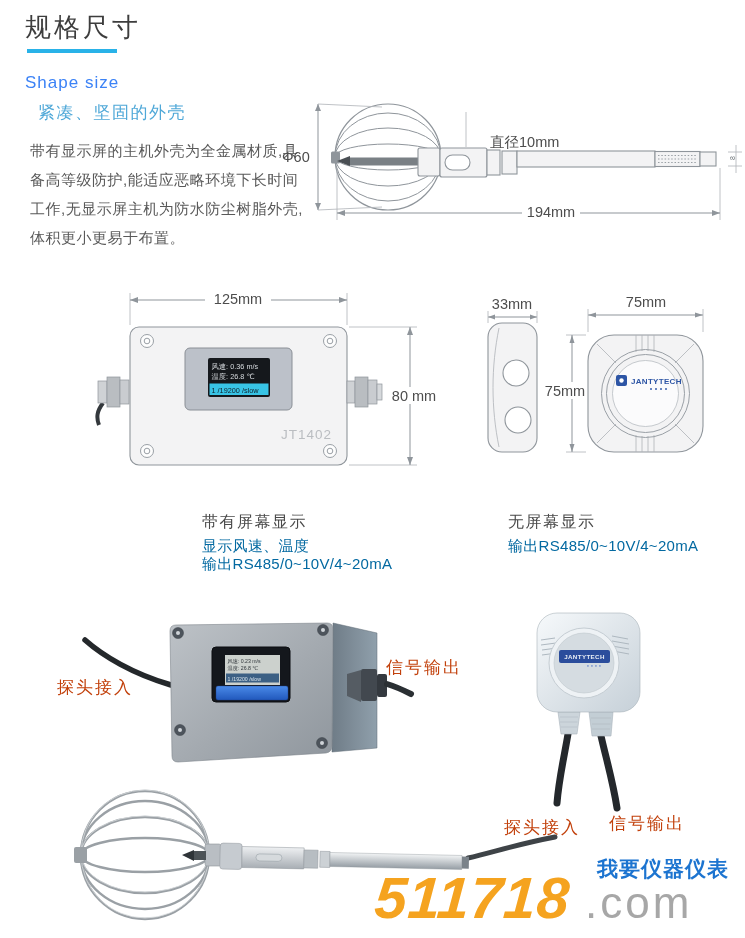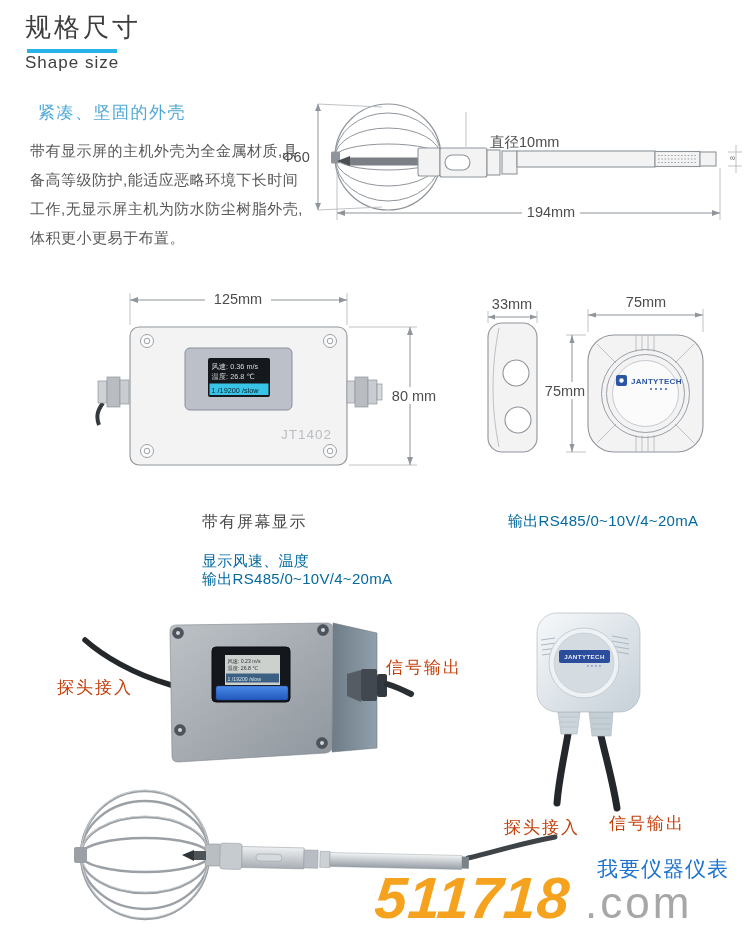--- a/index.html
+++ b/index.html
@@ -4,37 +4,37 @@
 <style>
   *{margin:0;padding:0;box-sizing:border-box}
   html,body{background:#fff}
   .page{position:relative;width:745px;height:938px;background:#fff;overflow:hidden;
         font-family:"Liberation Sans","DejaVu Sans",sans-serif;color:#3d3d3d}
   .abs{position:absolute}
 
   
   .title-cn{font-size:26px;color:#3d3d3d;letter-spacing:3px}
   .title-underline{width:90px;height:4px;background:#29b2e8;margin-top:4px;margin-left:2px}
-  .title-en{font-size:17px;color:#404040;margin-top:0;letter-spacing:1px}
+  .title-en{font-size:17px;color:#3b82f6;margin-top:20px;letter-spacing:1px}
 
   
   .intro-heading{font-size:17px;color:#4fa8d8;letter-spacing:1.5px}
   .intro-body{width:282px;font-size:15px;line-height:29px;color:#595959;letter-spacing:0.5px}
 
   
-  .cap-title{font-size:16px;color:#4a4a4a;letter-spacing:1.5px;margin-bottom:19px}
+  .cap-title{font-size:16px;color:#4a4a4a;letter-spacing:1.5px;margin-bottom:4px}
   .cap-blue{font-size:15px;color:#0369a1;letter-spacing:0.3px;line-height:18px}
 
   
   .render-label{font-size:17px;color:#c2410c;letter-spacing:2px}
 
   
   .wm-number{font-size:58px;font-weight:bold;font-style:italic;color:#f5a31f;
              letter-spacing:1px;transform:skewX(-4deg)}
-  .wm-name{font-size:21px;font-weight:normal;color:#1c74d0;letter-spacing:1px}
+  .wm-name{font-size:21px;font-weight:bold;color:#1c74d0;letter-spacing:1px}
   .wm-suffix{font-size:44px;font-weight:normal;color:#a7a7a7;letter-spacing:3px}
 
   
   svg text{font-family:"Liberation Sans","DejaVu Sans",sans-serif}
   .dline{stroke:#8f959b;stroke-width:1;fill:none}
   .dthin{stroke:#aeb3b8;stroke-width:0.8;fill:none}
   .dtext{font-size:14.5px;fill:#4d4d4d}
   .arrow{fill:#8f959b;stroke:none}
   .outl{stroke:#8f959b;stroke-width:1.1;fill:#f3f3f4}
   .outl2{stroke:#8f959b;stroke-width:1.1;fill:#ffffff}
@@ -238,20 +238,21 @@
       </g>
     </g>
   </svg>
 
   <div class="abs" style="left:202px;top:512px">
     <div class="cap-title">带有屏幕显示</div>
     <div class="cap-blue">显示风速、温度</div>
     <div class="cap-blue">输出RS485/0~10V/4~20mA</div>
   </div>
   <div class="abs" style="left:508px;top:512px">
+    <div class="cap-title">无屏幕显示</div>
     <div class="cap-blue">输出RS485/0~10V/4~20mA</div>
   </div>
 
   <svg class="abs" style="left:55px;top:612px" width="400" height="170" viewBox="0 0 400 170">
     <defs>
       <linearGradient id="gFront" x1="0" y1="0" x2="1" y2="1">
         <stop offset="0" stop-color="#bdc2c7"></stop>
           <stop offset="0.55" stop-color="#a3a9af"></stop>
           <stop offset="1" stop-color="#8f969d"></stop>
       </linearGradient>

